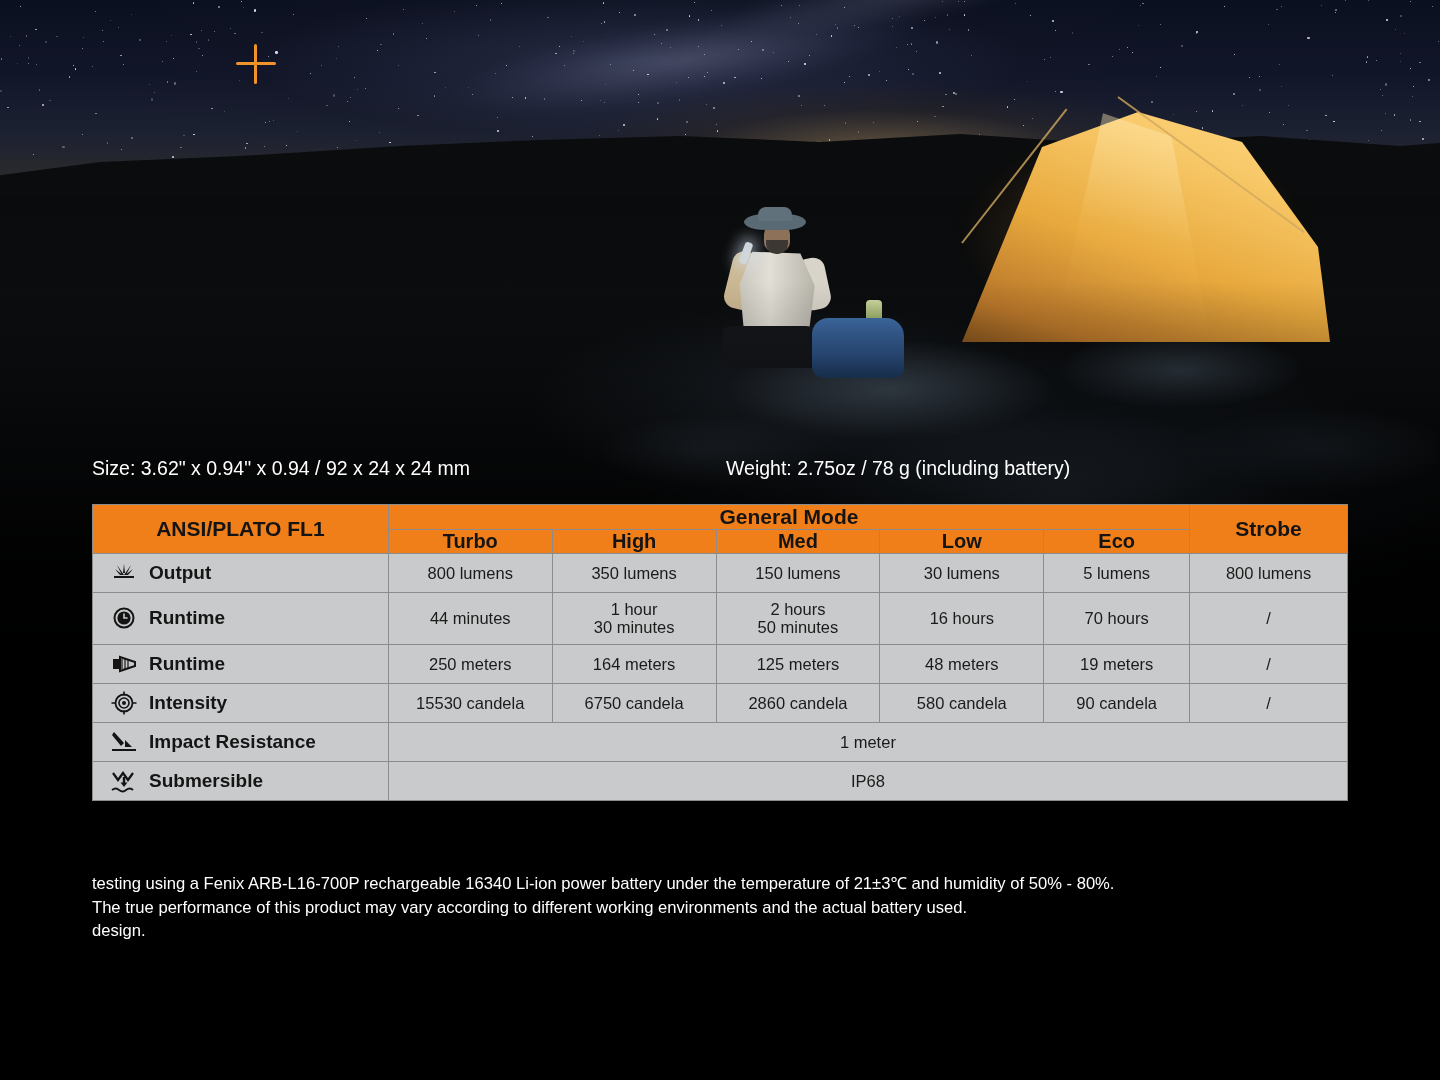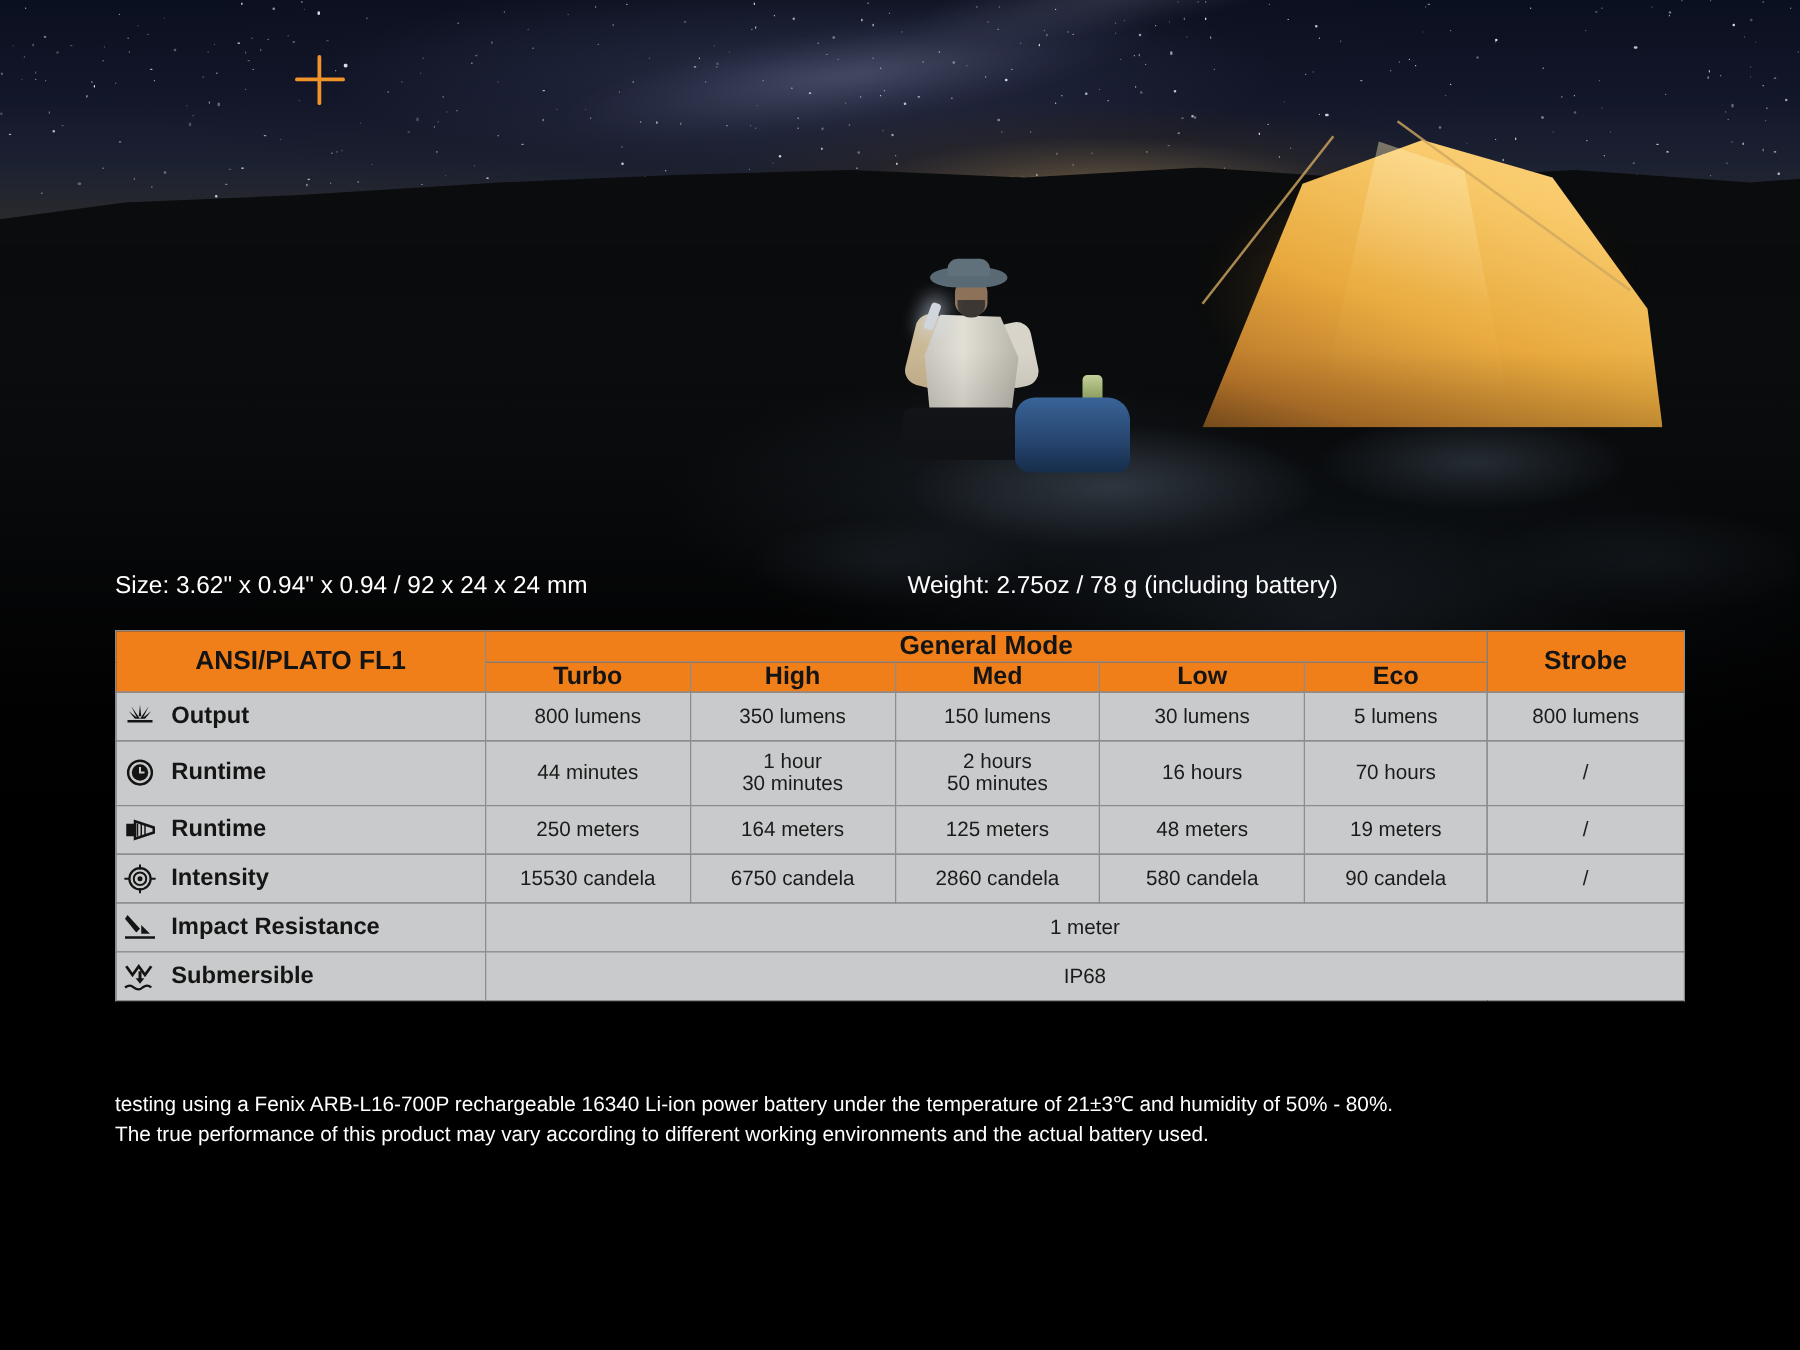--- a/index.html
+++ b/index.html
@@ -183,21 +183,21 @@
     color: #1a1a1a;
   }
   td, th { border: 1px solid #8a8c8e; font-weight: normal; }
   .hd {
     background: #f07f1a; color: #141414; font-weight: bold; text-align: center;
     font-size: 21px;
   }
   .hd.small { font-size: 20px; }
   .rowlabelcell {
     background: #c9cacb; font-weight: bold; font-size: 19px; color: #151515;
-    padding: 6px 10px 6px 4px;
+    padding: 6px 10px 6px 16px;
   }
   .datacell {
     background: #c9cacb; text-align: center; font-size: 16.5px; color: #1b1b1b;
     padding: 7px 4px; line-height: 1.12;
   }
   .labelwrap { display: flex; align-items: center; gap: 10px; }
   .ico { width: 30px; height: 26px; flex: 0 0 30px; display: block; }
 
   .note {
     position: absolute; left: 92px; top: 872px; width: 1262px;
@@ -834,14 +834,15 @@
             </span>
           </td>
           <td class="datacell" colspan="6">IP68</td>
         </tr>
       </tbody>
   </table>
 
   <div class="note">
     <p>testing using a Fenix ARB-L16-700P rechargeable 16340 Li-ion power battery under the temperature of 21±3℃ and humidity of 50% - 80%.</p>
     <p>The true performance of this product may vary according to different working environments and the actual battery used.</p>
+    <p>design.</p>
   </div>
 </div>
 
 </body></html>

